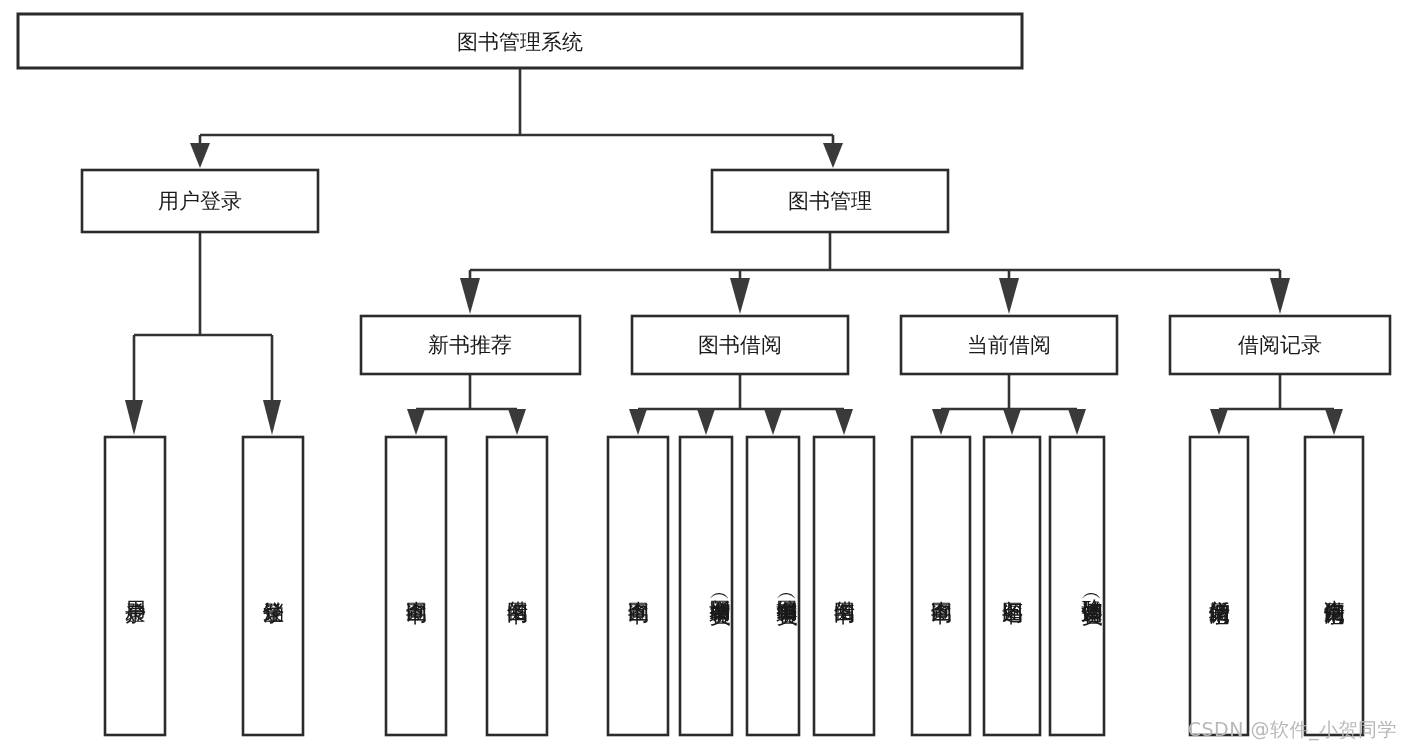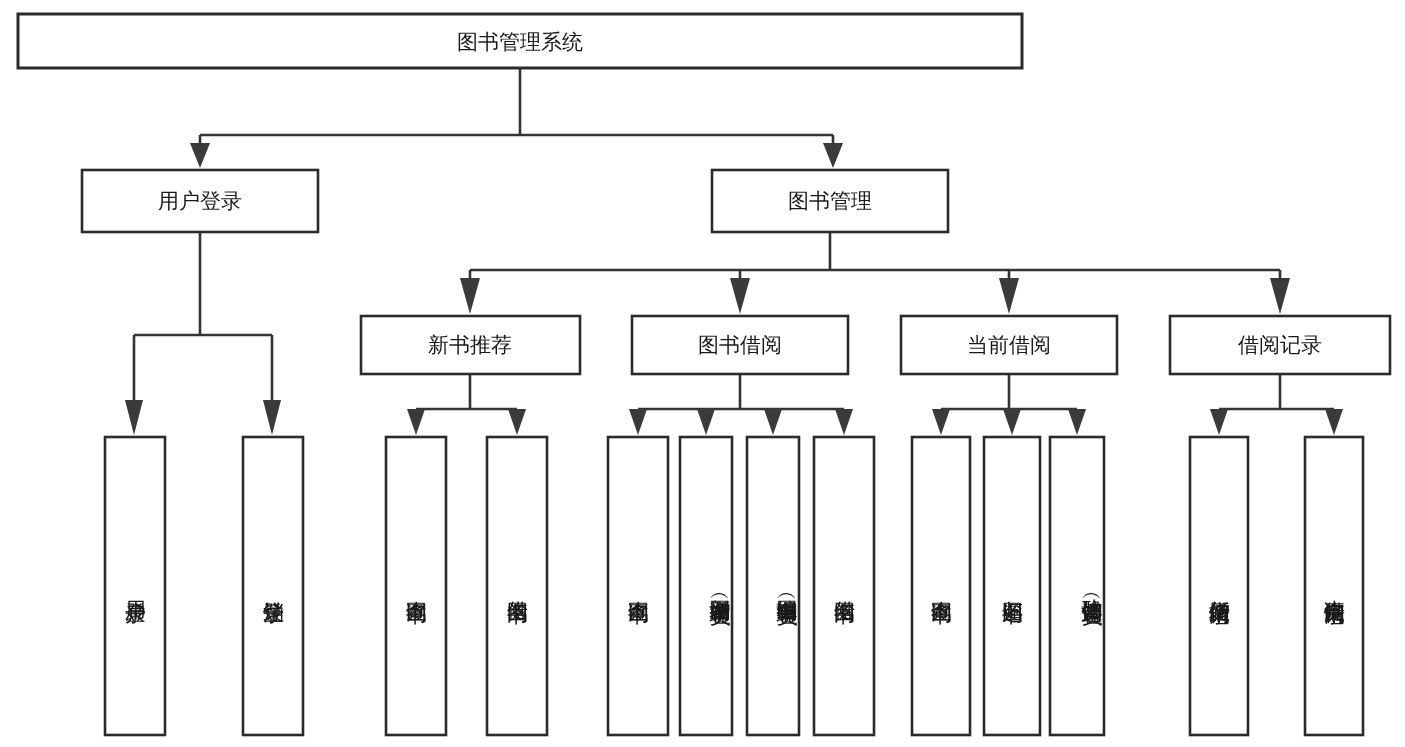--- a/index.html
+++ b/index.html
@@ -225,14 +225,15 @@
   <div class="leaf-label-wrap center-v" style="left:912px; top:437px; width:58px; height:298px;">查询图书</div>
 
   <div class="leaf-label-wrap center-v" style="left:984px; top:437px; width:56px; height:298px;">归还图书</div>
 
   <div class="leaf-label-wrap" style="left:1050px; top:440px; width:54px; height:292px;">确认归还（管理员）</div>
 
   <div class="leaf-label-wrap center-v" style="left:1190px; top:437px; width:58px; height:298px;">新增借阅记录</div>
 
   <div class="leaf-label-wrap center-v" style="left:1305px; top:437px; width:58px; height:298px;">查询借阅记录</div>
 
+  <div class="watermark">CSDN @软件_小贺同学</div>
 
 </div>
 
 </body></html>

